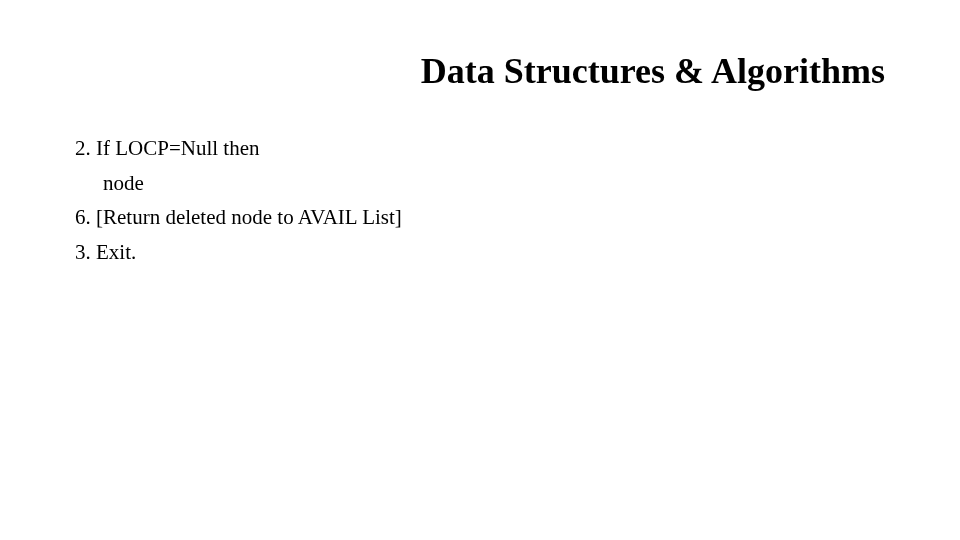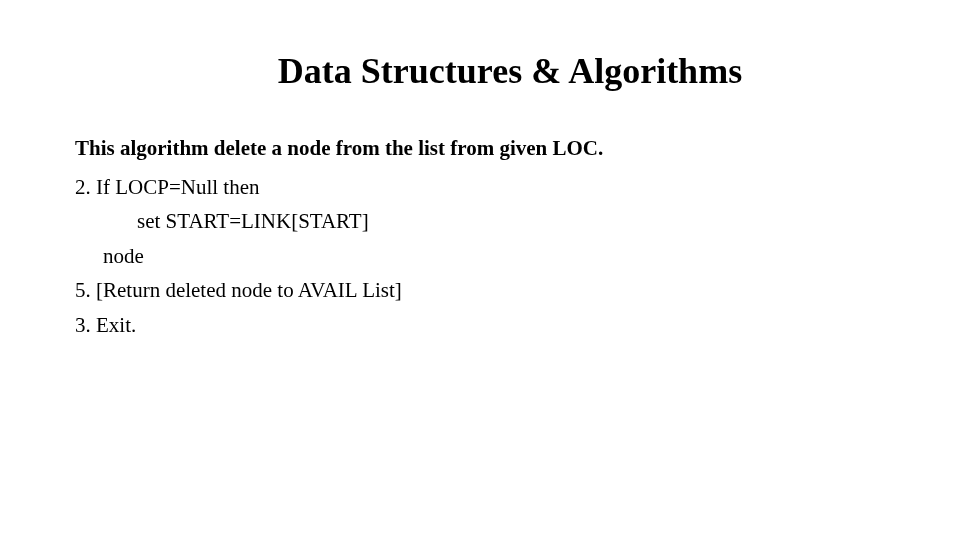--- a/index.html
+++ b/index.html
@@ -11,21 +11,21 @@
       width: 960px;
       height: 540px;
       background: #ffffff;
       font-family: "Times New Roman", Times, serif;
       color: #000000;
       padding: 50px 75px 0 75px;
     }
     .title {
       font-size: 36px;
       font-weight: bold;
-      text-align: center;
+      text-align: right;
       margin-bottom: 40px;
       padding-left: 60px;
     }
     .content {
       font-size: 21px;
       line-height: 1.55;
     }
     .intro {
       font-weight: bold;
       margin-bottom: 6px;
@@ -42,19 +42,17 @@
     .indent-set {
       padding-left: 32px;
     }
   </style>
 </head>
 <body>
 
 <h1 class="title">Data Structures &amp; Algorithms</h1>
 
 <div class="content">
-  <div class="intro">This algorithm delete a node from the list from given LOC.</div>
   <div class="step">2. If  LOCP=Null then</div>
-  <div class="step indent1">set START=LINK[START]</div>
   <div class="step indent-else">node</div>
-  <div class="step">5. [Return deleted node to AVAIL List]</div>
+  <div class="step">6. [Return deleted node to AVAIL List]</div>
   <div class="step">3. Exit.</div>
 </div>
 
 </body></html>

